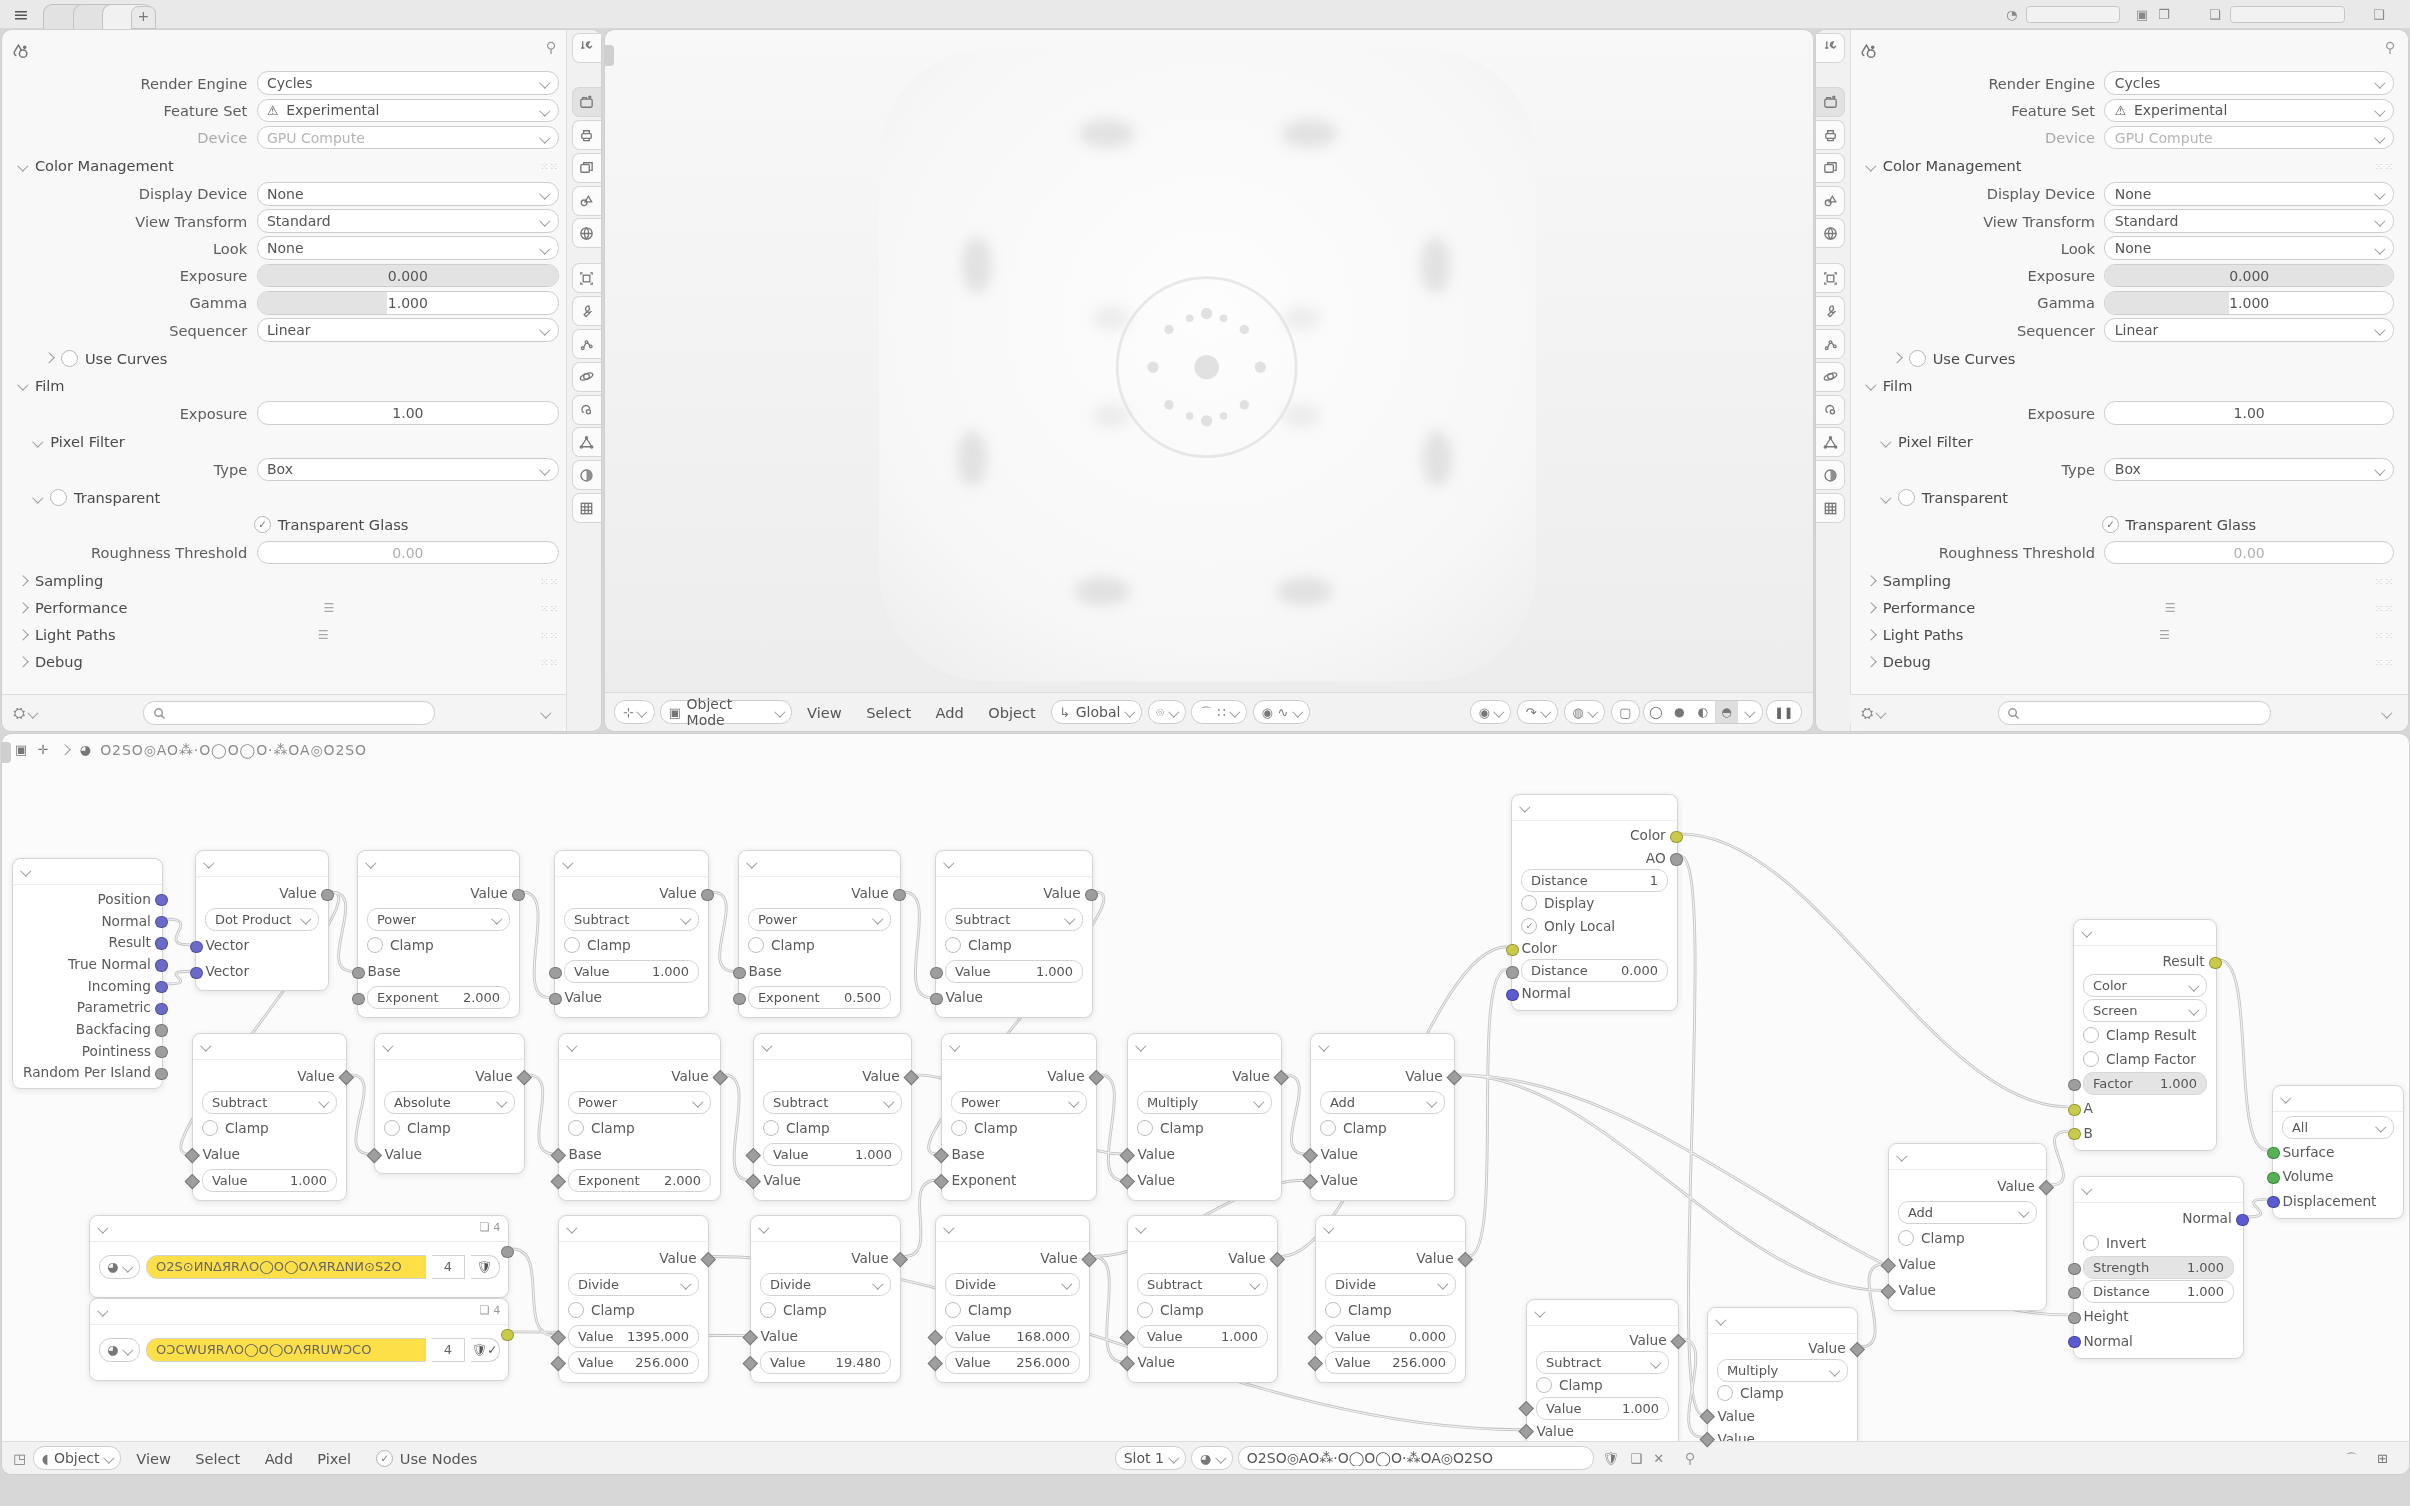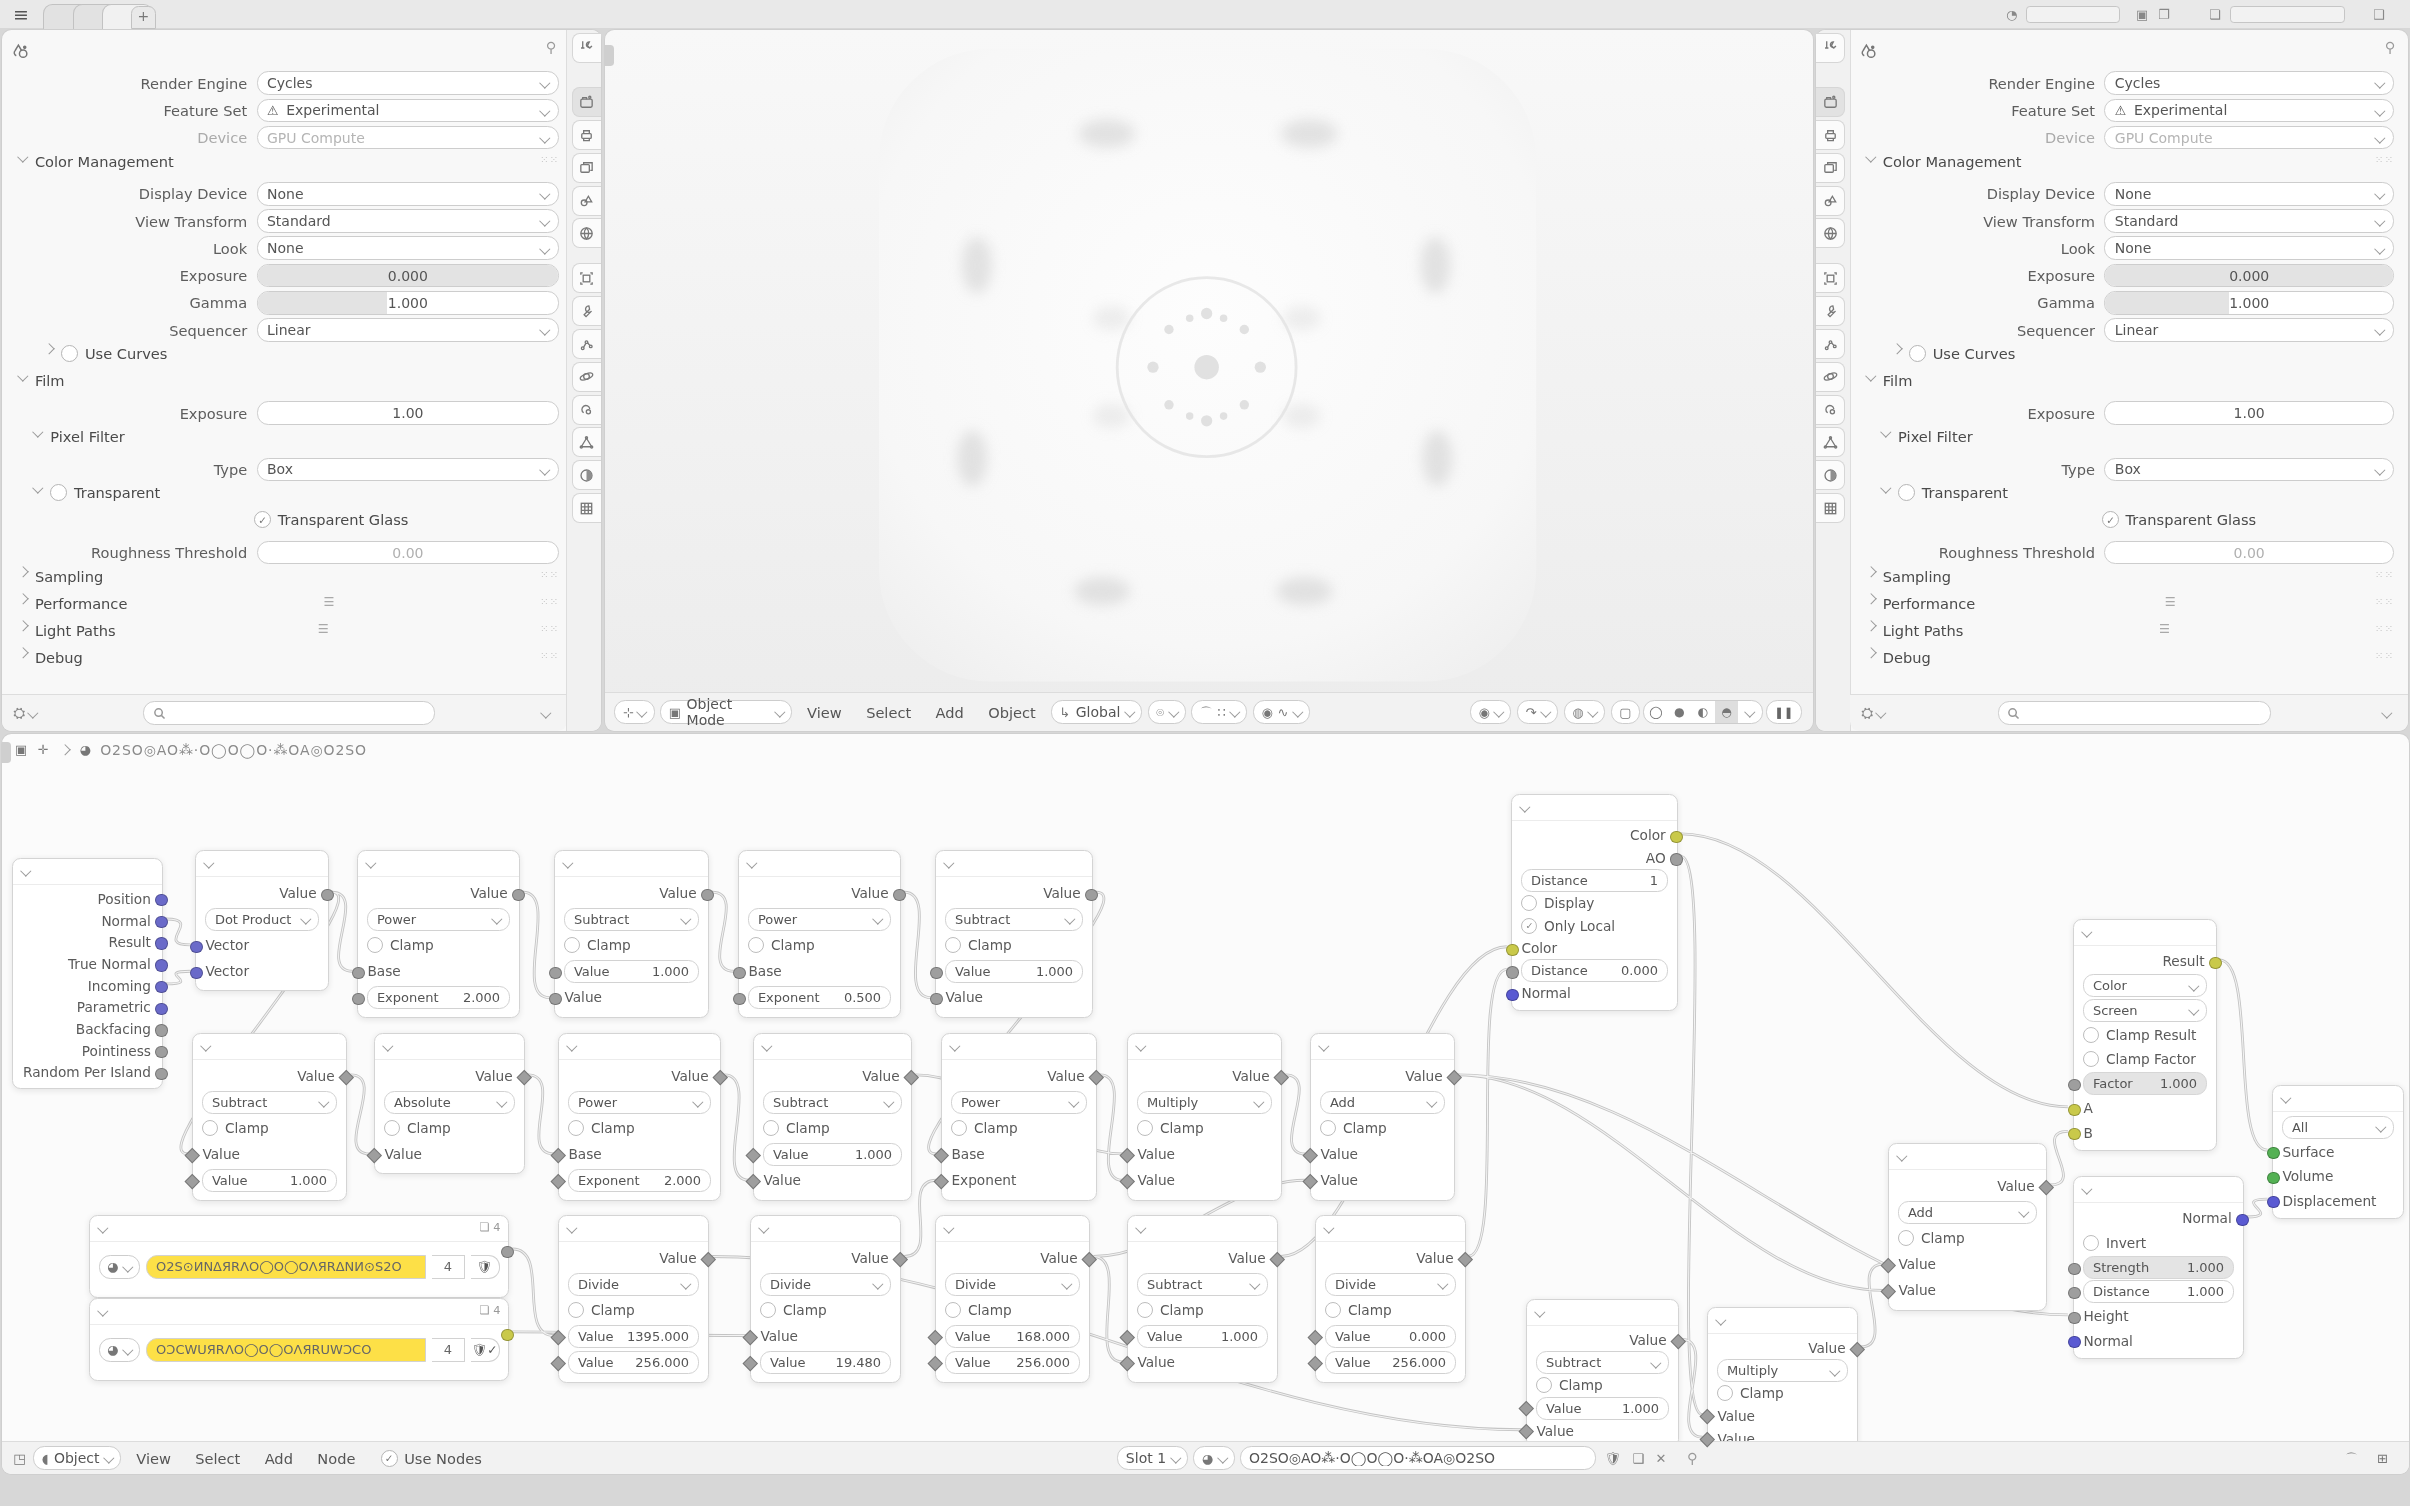--- a/index.html
+++ b/index.html
@@ -25,21 +25,21 @@
   .pill{position:relative;height:21.7px;border:0.9px solid #cdcdcd;border-radius:11.3px;background:#fff;
         display:flex;align-items:center;padding:0 9.4px;font-size:14px;color:#555;flex:1;overflow:hidden}
   .pill .chev{margin-left:auto}
   .pill.dim{color:#b5b5b5}
   .pill.slider{padding:0;justify-content:center}
   .pill .fill{position:absolute;left:0;top:0;bottom:0;background:#e3e3e3}
   .pill .cval{position:relative;margin:auto;font-size:14px;color:#555}
   .chev{width:6.6px;height:6.6px;border-right:1.5px solid #999;border-bottom:1.5px solid #999;
         transform:rotate(45deg);display:inline-block;flex:none}
   .chev.r{transform:rotate(-45deg)}
-  .sect{display:flex;align-items:flex-start;height:26px;margin:1px 0;color:#4a4a4a;font-size:14.6px;position:relative}
+  .sect{display:flex;align-items:center;height:26px;margin:1px 0;color:#4a4a4a;font-size:14.6px;position:relative}
   .sect .chev{margin-right:8.5px}
   .ckc{width:15px;height:15px;border:1.3px solid #b5b5b5;border-radius:50%;background:#fff;flex:none;
        display:inline-flex;align-items:center;justify-content:center;font-size:10.4px;color:#777;margin-right:6.6px}
   .grip{margin-left:auto;color:#c9c9c9;font-size:10.4px;letter-spacing:0.9px}
   .listico{color:#a9a9a9;font-size:12.2px;margin-left:auto;margin-right:9.4px}
   .pfoot{position:absolute;left:0;right:0;bottom:0;height:36px;border-top:0.9px solid #ddd;background:#f4f4f4;
          display:flex;align-items:center;border-radius:0 0 9.4px 9.4px}
   .search{height:21.7px;border:0.9px solid #cdcdcd;border-radius:11.3px;background:#fff;display:flex;align-items:center;
           padding:0 8.5px;color:#999}
   .tabstrip{position:absolute;top:0;bottom:0;width:34px;background:#f1f1f1}
@@ -1580,21 +1580,21 @@
     <span class="ico" style="margin-left:11.3px">◳</span>
     <div class="hbtn" style="margin-left:7.5px">
       <span class="ico" style="margin-right:5.6px">◖</span>
       <span>Object</span>
         <span class="chev"></span>
     </div>
     <div id="nemenus" style="display:flex">
         <span class="menu">View</span>
         <span class="menu">Select</span>
         <span class="menu">Add</span>
-        <span class="menu">Node</span>
+        <span class="menu">Pixel</span>
       </div>
     <span class="ckc" style="margin-left:13px">✓</span>
     <span>Use Nodes</span>
     <div style="flex:1"></div>
     <div class="hbtn">
         <span>Slot 1</span>
         <span class="chev"></span>
       </div>
     <div class="hbtn">
       <span class="ico">◕</span>

